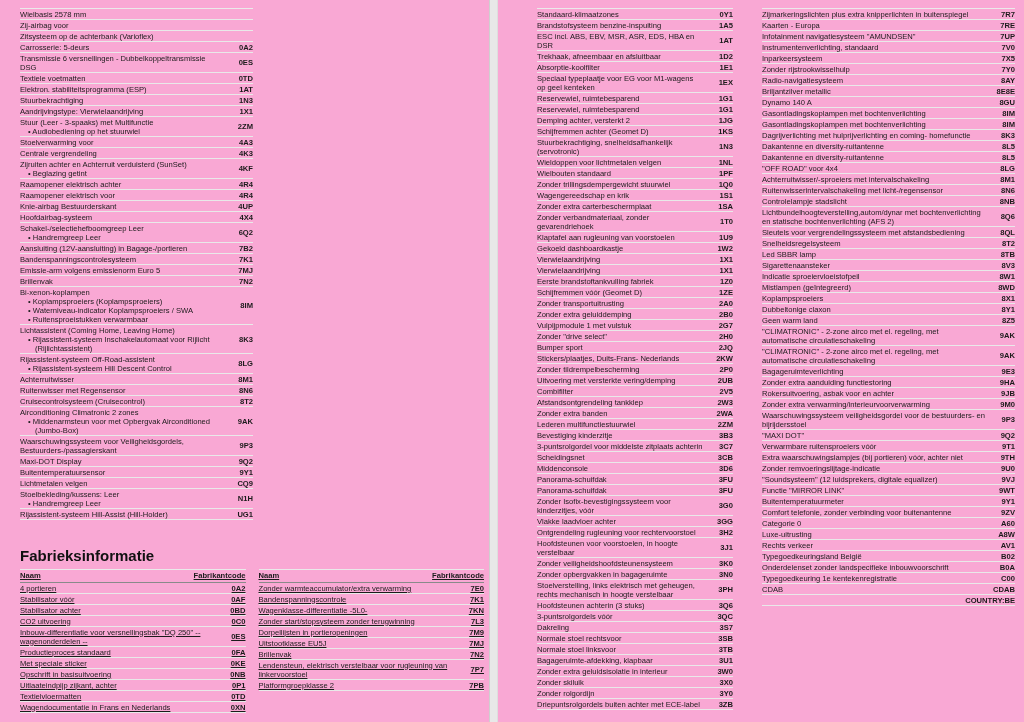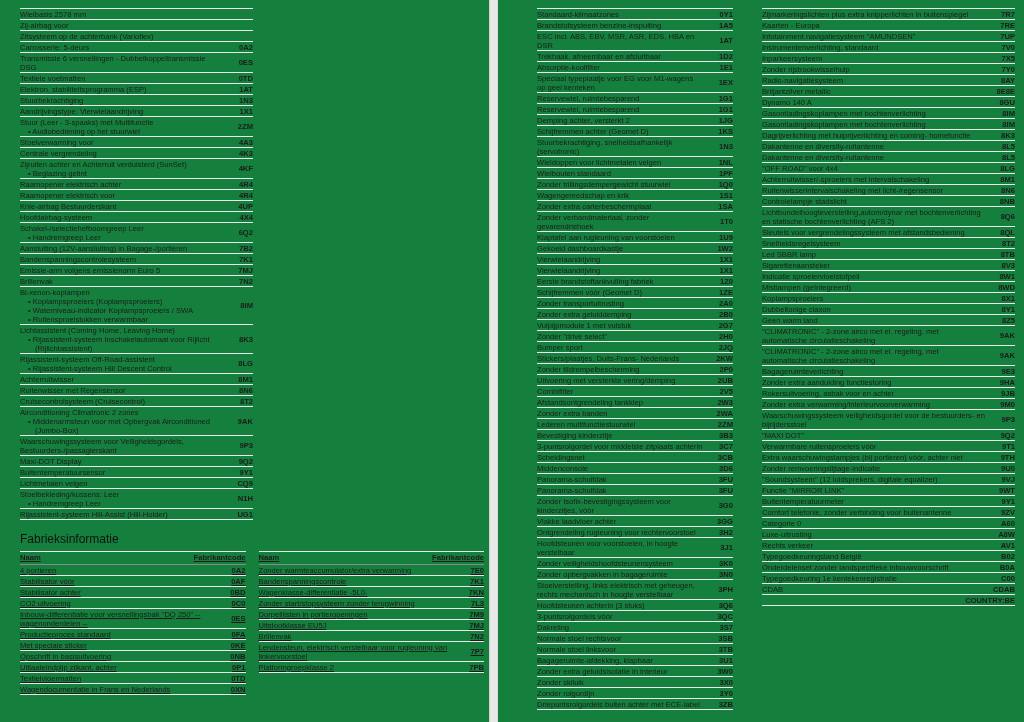--- a/index.html
+++ b/index.html
@@ -1,28 +1,28 @@
 <!DOCTYPE html>
 <html><head>
 <meta charset="utf-8">
 <style>
   html,body{margin:0;padding:0;background:#ffffff;}
-  .canvas{position:relative;width:1024px;height:722px;background:#15803d;overflow:hidden;
+  .canvas{position:relative;width:1024px;height:722px;background:#f9a8d4;overflow:hidden;
           font-family:"Liberation Sans",sans-serif;font-size:7.6px;color:#1b1b1b;}
   .page-divider{position:absolute;left:489px;top:0;width:7px;height:722px;background:#e8e8e8;
                 border-left:1px solid #cfcfcf;border-right:1px solid #dedede;}
   .pageL{position:absolute;left:20px;top:8px;width:464px;}
   .equip-list{width:233px;border-top:1px solid #eaeaea;}
   .col1{position:absolute;left:537px;top:8px;width:196px;border-top:1px solid #eaeaea;}
   .col2{position:absolute;left:762px;top:8px;width:253px;border-top:1px solid #eaeaea;}
   .row{display:flex;align-items:center;border-bottom:1px solid #e9e9e9;line-height:9px;padding:0.5px 0;}
   .row .nm{flex:1 1 auto;padding-right:4px;}
   .row .cd{flex:0 0 auto;font-weight:bold;text-align:right;min-width:26px;white-space:nowrap;}
   .sub{padding-left:15px;text-indent:-7px;}
-  .factory-heading{font-size:12px;font-weight:normal;margin:12px 0 5px 0;color:#111;}
+  .factory-heading{font-size:15px;font-weight:bold;margin:27px 0 5px 0;color:#111;}
   .factory-tables{display:flex;gap:13px;text-decoration:underline;}
   .ftable{flex:1 1 0;border-top:1px solid #eaeaea;}
   .hrow{display:flex;font-weight:bold;line-height:10px;padding:1px 0;border-bottom:1.5px solid #8a8a8a;}
   .hrow .nm{flex:1 1 auto;}
   .hrow .cd{flex:0 0 auto;text-align:center;}
 </style>
 </head>
 <body>
 
 <div class="canvas">

